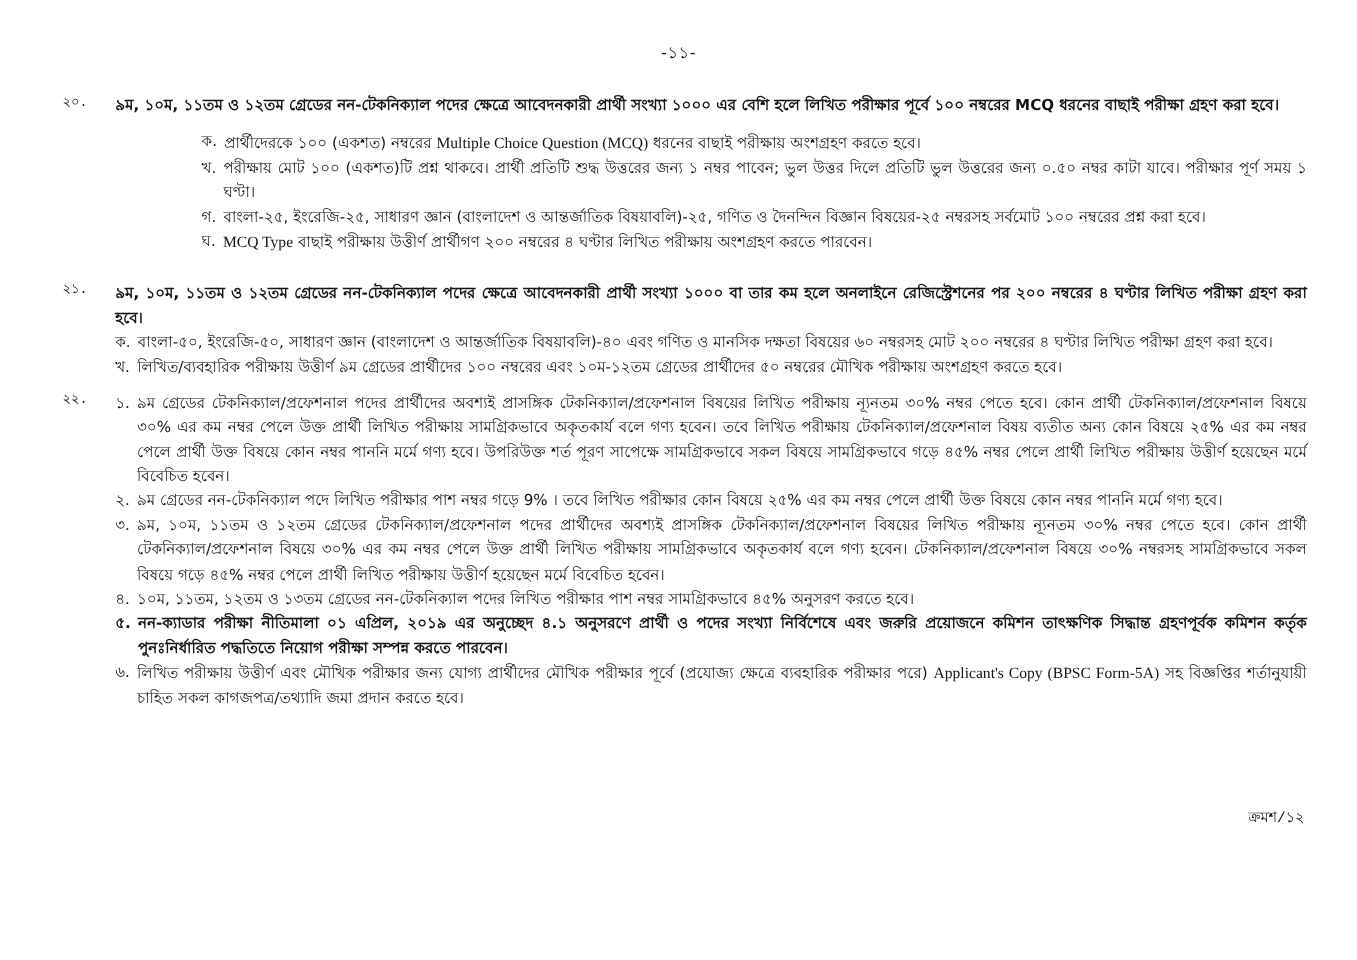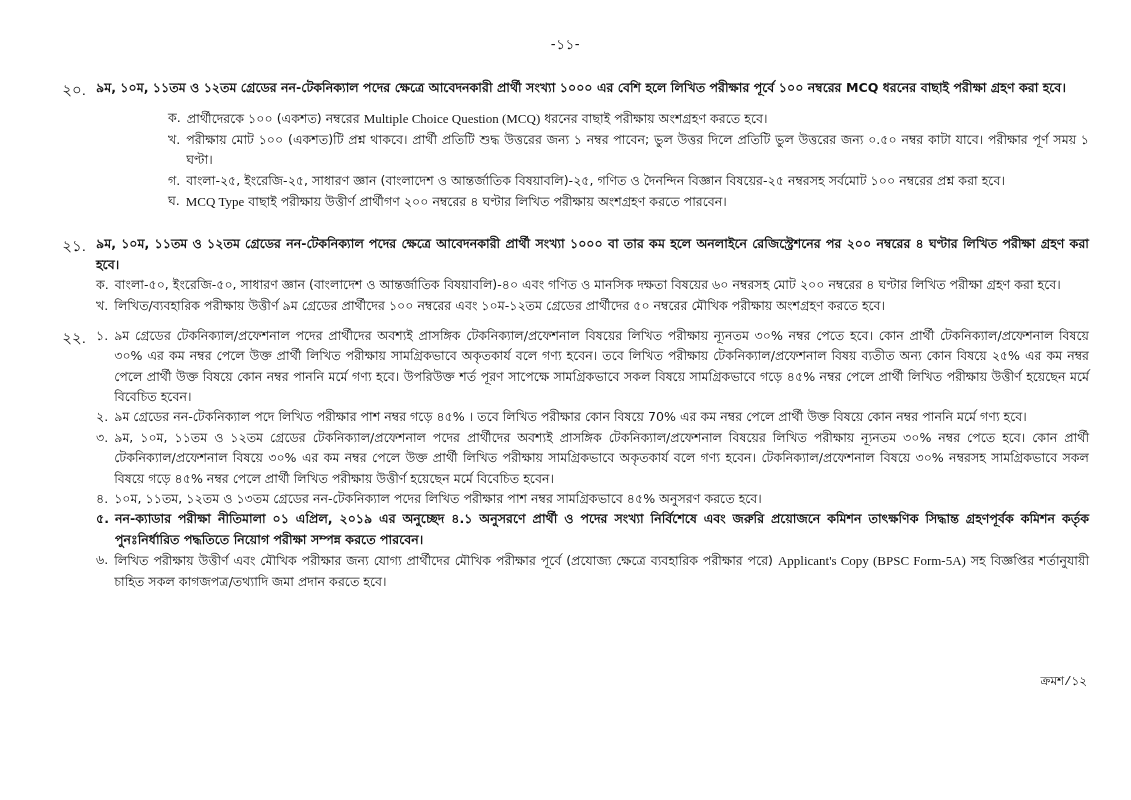--- a/index.html
+++ b/index.html
@@ -44,26 +44,25 @@
   }
 
   
   .clause {
     display: flex;
     align-items: flex-start;
     margin-bottom: 0;
   }
   .clause-marker {
     flex: 0 0 44px;
-    font-family: Liberation Sans, sans-serif;
-    font-size: 15px;
+    font-family: Liberation Mono, monospace;
+    font-size: 11px;
     line-height: 1.62;
     padding-top: 0px;
     white-space: nowrap;
-    text-align: center;
   }
   .clause-body {
     flex: 1 1 auto;
     min-width: 0;
   }
 
   
   .para {
     font-family: "DejaVu Sans", "Liberation Sans", sans-serif;
     font-size: 12.6px;
@@ -234,21 +233,21 @@
           <li class="subitem hang">
             <span class="sub-marker">১.</span>
             <span class="sub-body">
               <p class="para">৯ম গ্রেডের টেকনিক্যাল/প্রফেশনাল পদের প্রার্থীদের অবশ্যই প্রাসঙ্গিক টেকনিক্যাল/প্রফেশনাল বিষয়ের লিখিত পরীক্ষায় ন্যূনতম ৩০% নম্বর পেতে হবে। কোন প্রার্থী টেকনিক্যাল/প্রফেশনাল বিষয়ে ৩০% এর কম নম্বর পেলে উক্ত প্রার্থী লিখিত পরীক্ষায় সামগ্রিকভাবে অকৃতকার্য বলে গণ্য হবেন। তবে লিখিত পরীক্ষায় টেকনিক্যাল/প্রফেশনাল বিষয় ব্যতীত অন্য কোন বিষয়ে ২৫% এর কম নম্বর পেলে প্রার্থী উক্ত বিষয়ে কোন নম্বর পাননি মর্মে গণ্য হবে। উপরিউক্ত শর্ত পূরণ সাপেক্ষে সামগ্রিকভাবে সকল বিষয়ে সামগ্রিকভাবে গড়ে ৪৫% নম্বর পেলে প্রার্থী লিখিত পরীক্ষায় উত্তীর্ণ হয়েছেন মর্মে বিবেচিত হবেন।</p>
             </span>
           </li>
 
           <li class="subitem hang">
             <span class="sub-marker">২.</span>
             <span class="sub-body">
-              <p class="para">৯ম গ্রেডের নন-টেকনিক্যাল পদে লিখিত পরীক্ষার পাশ নম্বর গড়ে ৪৫% । তবে লিখিত পরীক্ষার কোন বিষয়ে 70% এর কম নম্বর পেলে প্রার্থী উক্ত বিষয়ে কোন নম্বর পাননি মর্মে গণ্য হবে।</p>
+              <p class="para">৯ম গ্রেডের নন-টেকনিক্যাল পদে লিখিত পরীক্ষার পাশ নম্বর গড়ে 9% । তবে লিখিত পরীক্ষার কোন বিষয়ে ২৫% এর কম নম্বর পেলে প্রার্থী উক্ত বিষয়ে কোন নম্বর পাননি মর্মে গণ্য হবে।</p>
             </span>
           </li>
 
           <li class="subitem hang">
             <span class="sub-marker">৩.</span>
             <span class="sub-body">
               <p class="para">৯ম, ১০ম, ১১তম ও ১২তম গ্রেডের টেকনিক্যাল/প্রফেশনাল পদের প্রার্থীদের অবশ্যই প্রাসঙ্গিক টেকনিক্যাল/প্রফেশনাল বিষয়ের লিখিত পরীক্ষায় ন্যূনতম ৩০% নম্বর পেতে হবে। কোন প্রার্থী টেকনিক্যাল/প্রফেশনাল বিষয়ে ৩০% এর কম নম্বর পেলে উক্ত প্রার্থী লিখিত পরীক্ষায় সামগ্রিকভাবে অকৃতকার্য বলে গণ্য হবেন। টেকনিক্যাল/প্রফেশনাল বিষয়ে ৩০% নম্বরসহ সামগ্রিকভাবে সকল বিষয়ে গড়ে ৪৫% নম্বর পেলে প্রার্থী লিখিত পরীক্ষায় উত্তীর্ণ হয়েছেন মর্মে বিবেচিত হবেন।</p>
             </span>
           </li>
 

